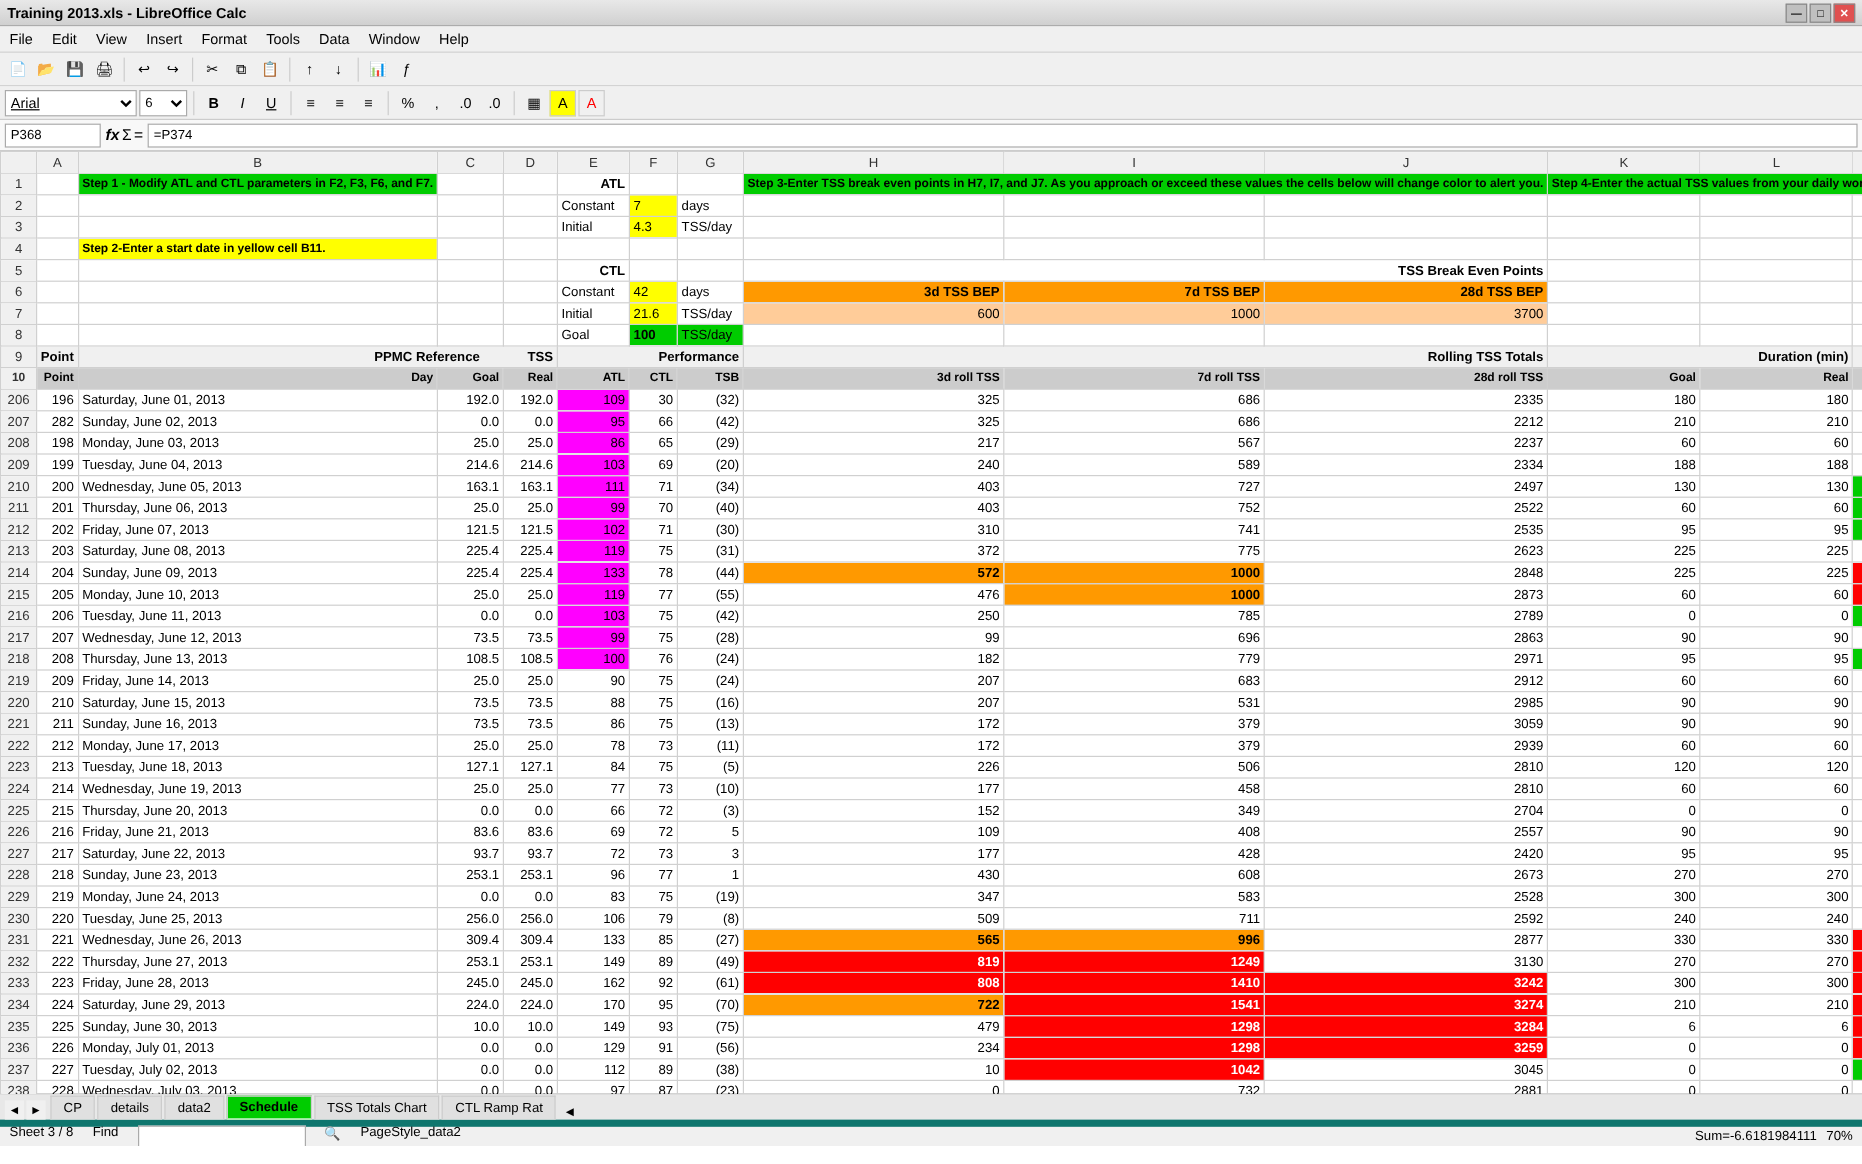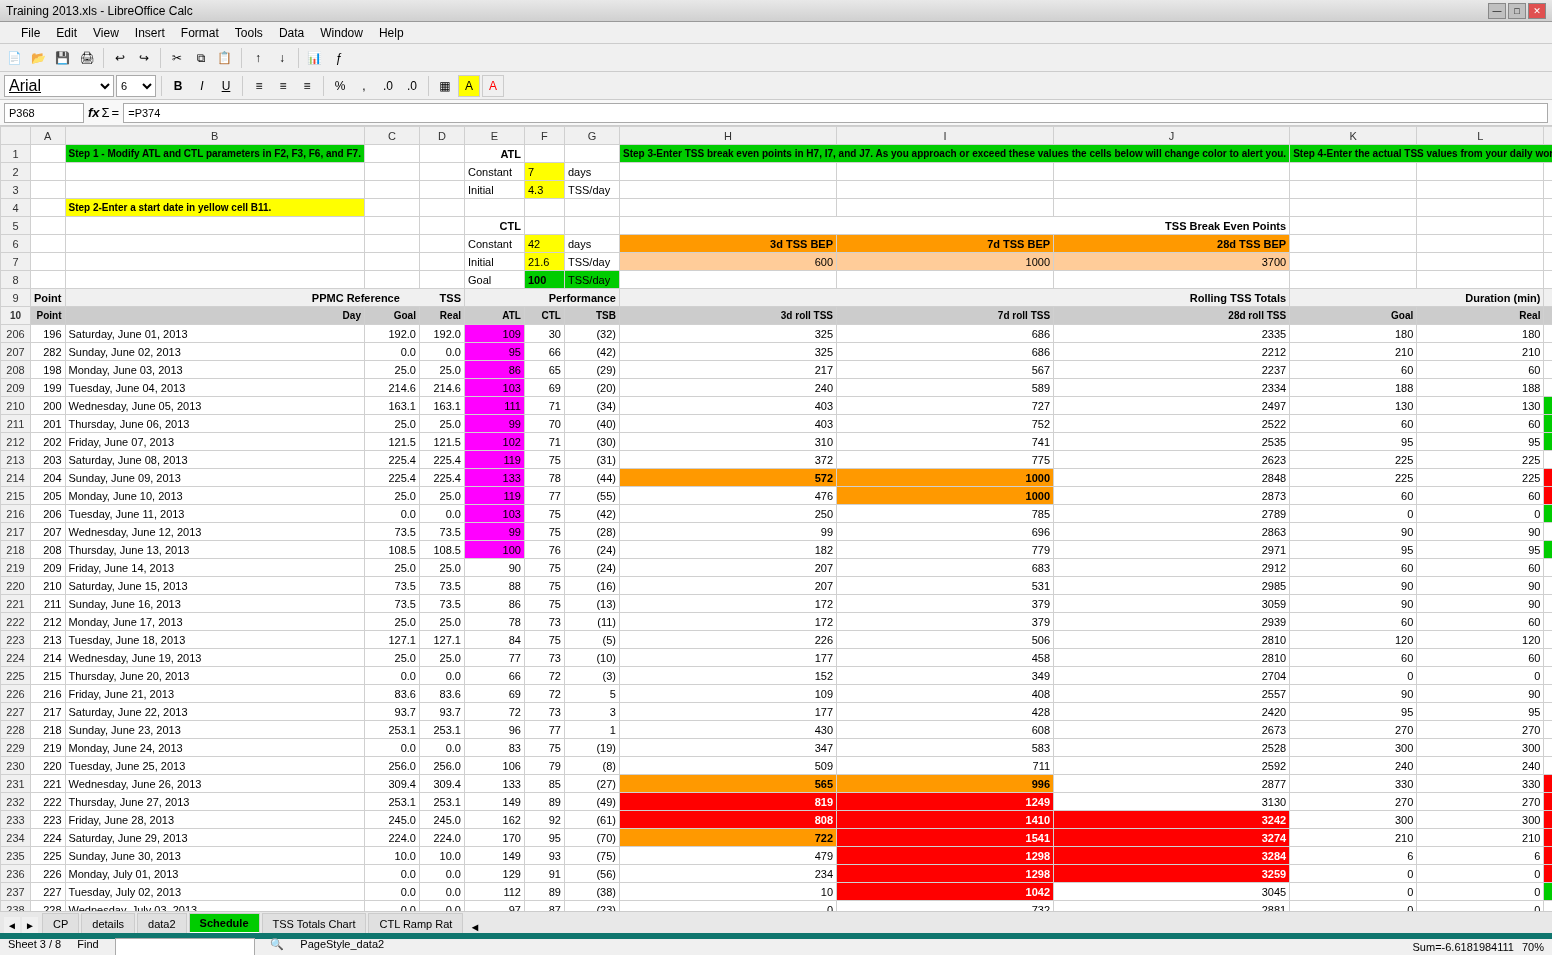--- a/index.html
+++ b/index.html
@@ -8,40 +8,41 @@
     
     .title-bar {
       background: linear-gradient(to bottom, #e8e8e8, #d0d0d0);
       border-bottom: 1px solid #999;
       height: 22px;
       display: flex;
       align-items: center;
       justify-content: space-between;
       padding: 0 6px;
       font-size: 12px;
+      font-weight: bold;
     }
     .title-bar-controls { display: flex; gap: 2px; }
     .title-bar-btn {
       width: 18px; height: 16px;
       background: #c0c0c0;
       border: 1px solid #888;
       font-size: 9px;
       display: flex; align-items: center; justify-content: center;
       cursor: pointer;
     }
     .title-bar-btn.close { background: #e05050; color: #fff; }
 
     
     .menu-bar {
       background: #f0f0f0;
       border-bottom: 1px solid #ccc;
       height: 22px;
       display: flex;
       align-items: center;
-      padding: 0 13px;
+      padding: 0 0;
       font-size: 12px;
     }
     .menu-item {
       padding: 2px 8px;
       cursor: pointer;
       color: #000;
     }
 
     
     .toolbar {
@@ -186,21 +187,21 @@
       border-bottom: 1px solid #ccc;
       height: 28px;
       display: flex;
       align-items: center;
       padding: 2px 4px;
       gap: 2px;
     }
     .font-select {
       width: 110px; height: 22px;
       border: 1px solid #aaa;
-      font-size: 16px;
+      font-size: 12px;
       background: #fff;
       text-decoration: underline;
     }
     .size-select {
       width: 40px; height: 22px;
       border: 1px solid #aaa;
       font-size: 11px;
       background: #fff;
     }
     .fmt-btn {

